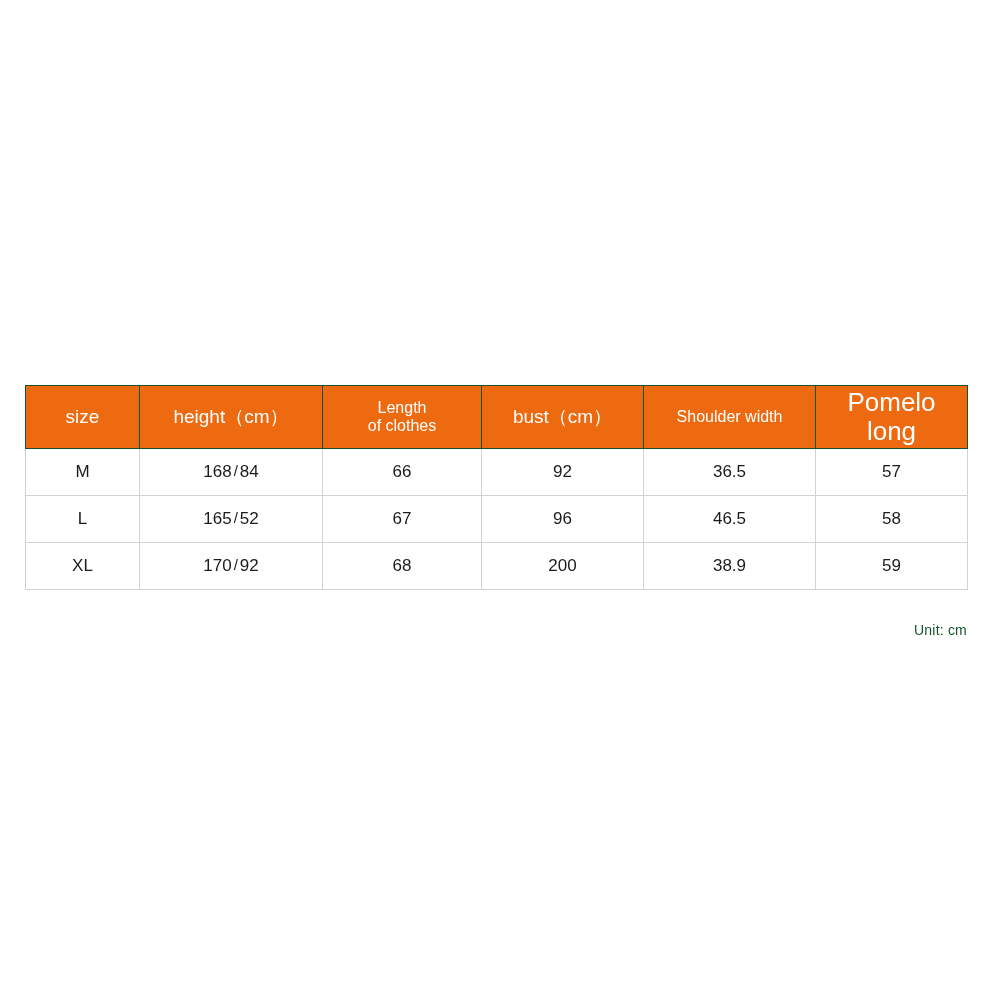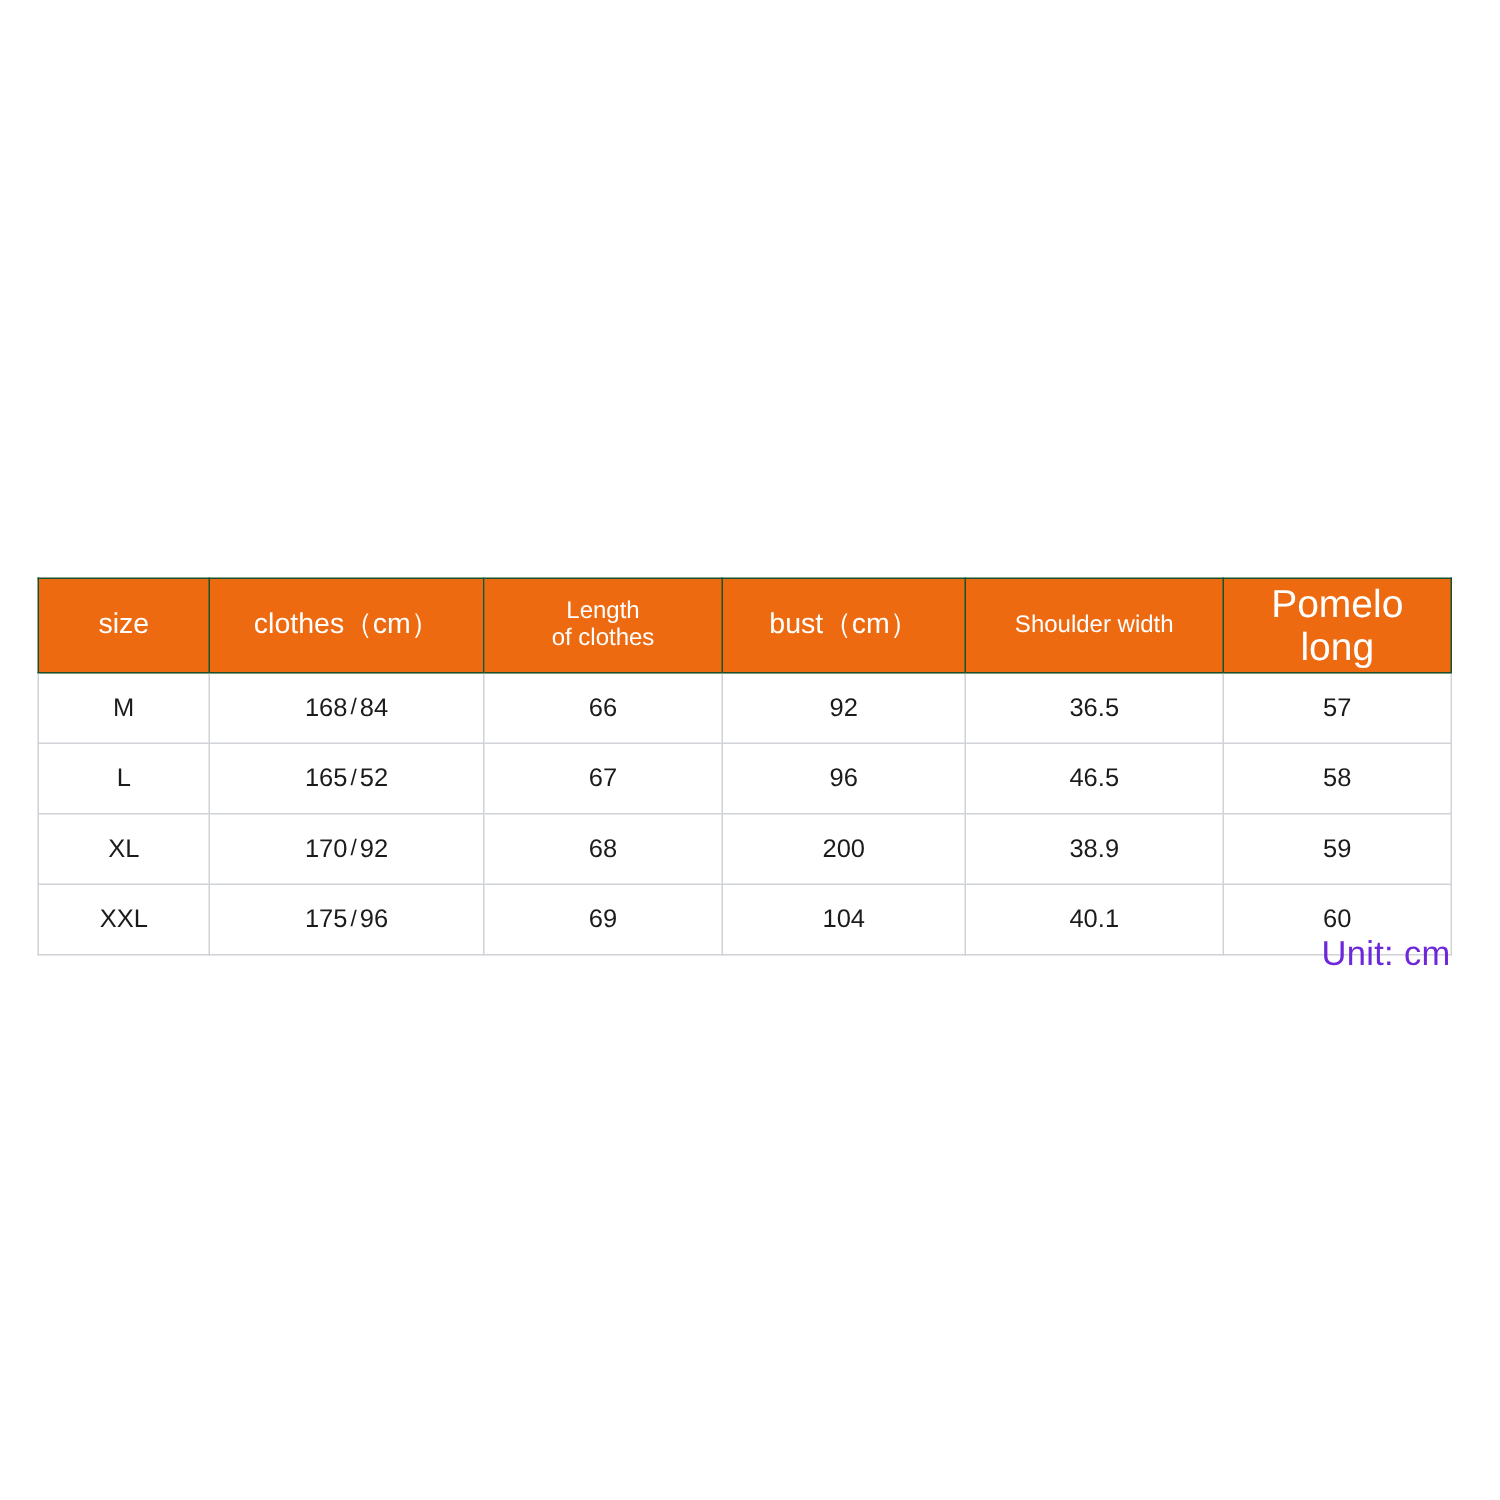--- a/index.html
+++ b/index.html
@@ -64,22 +64,22 @@
     color: #1b1b1b;
     text-align: center;
     vertical-align: middle;
     background: #ffffff;
     padding: 2px 4px;
   }
   .unit-label {
     position: absolute;
     right: 33px;
     top: 622px;
-    font-size: 23px;
-    color: #6d28d9;
+    font-size: 14px;
+    color: #14532d;
     letter-spacing: 0.2px;
   }
   .head-line2 {
     display: block;
   }
   .frac {
     white-space: nowrap;
   }
   .frac .slash {
     padding: 0 2px;
@@ -99,21 +99,21 @@
         <col class="c0">
           <col class="c1">
           <col class="c2">
           <col class="c3">
           <col class="c4">
           <col class="c5">
       </colgroup>
       <thead>
         <tr>
           <th>size</th>
-          <th>clothes（cm）</th>
+          <th>height（cm）</th>
           <th class="small-head">
             <span class="head-line2">Length</span>
             <span class="head-line2">of clothes</span>
           </th>
           <th>bust（cm）</th>
           <th class="small-head">Shoulder width</th>
           <th class="big-head">Pomelo long</th>
         </tr>
       </thead>
       <tbody>
@@ -140,29 +140,19 @@
         <tr>
           <td>XL</td>
           <td>
             <span class="frac"><span>170</span><span class="slash">/</span><span>92</span></span>
           </td>
           <td>68</td>
           <td>200</td>
           <td>38.9</td>
           <td>59</td>
         </tr>
-        <tr>
-          <td>XXL</td>
-          <td>
-            <span class="frac"><span>175</span><span class="slash">/</span><span>96</span></span>
-          </td>
-          <td>69</td>
-          <td>104</td>
-          <td>40.1</td>
-          <td>60</td>
-        </tr>
       </tbody>
     </table>
   </div>
 
   <div class="unit-label">Unit: cm</div>
 
 </div>
 
 </body></html>

